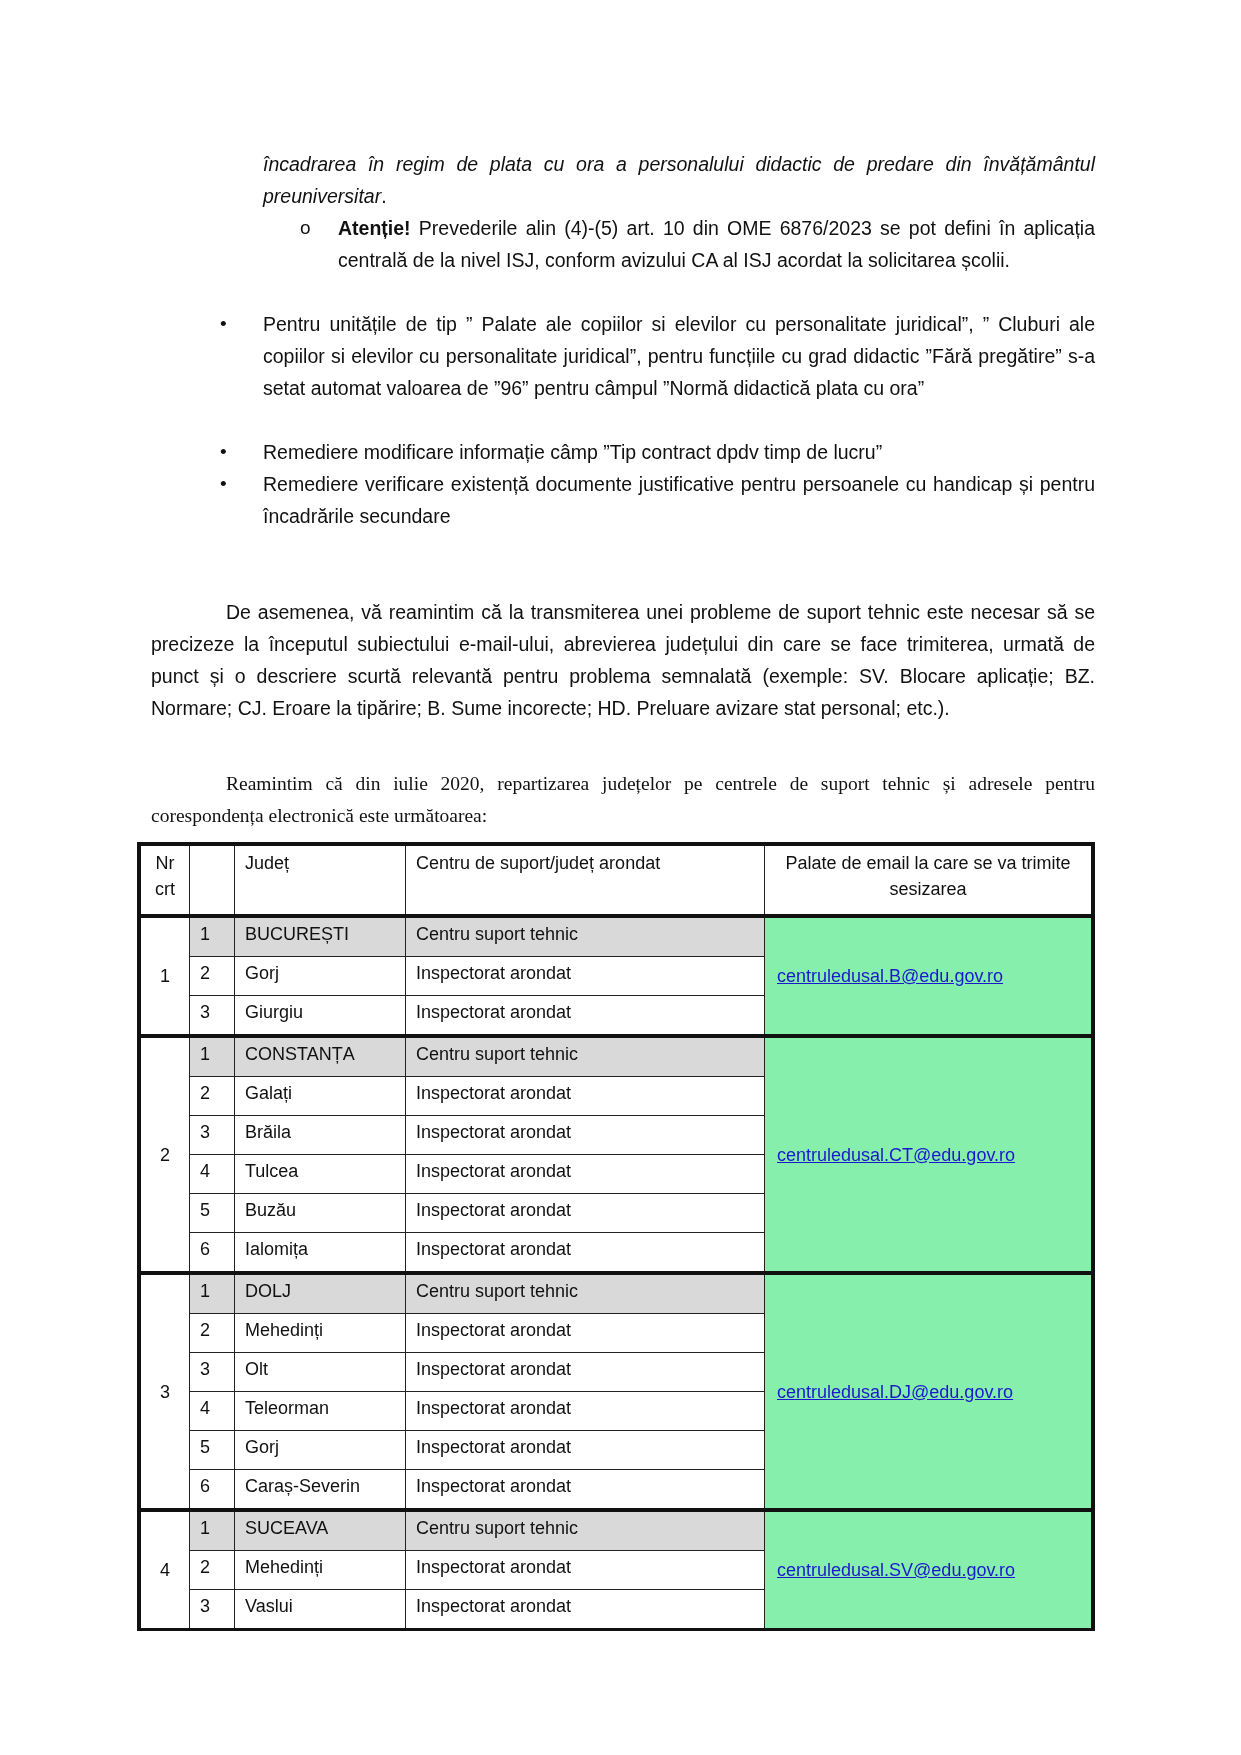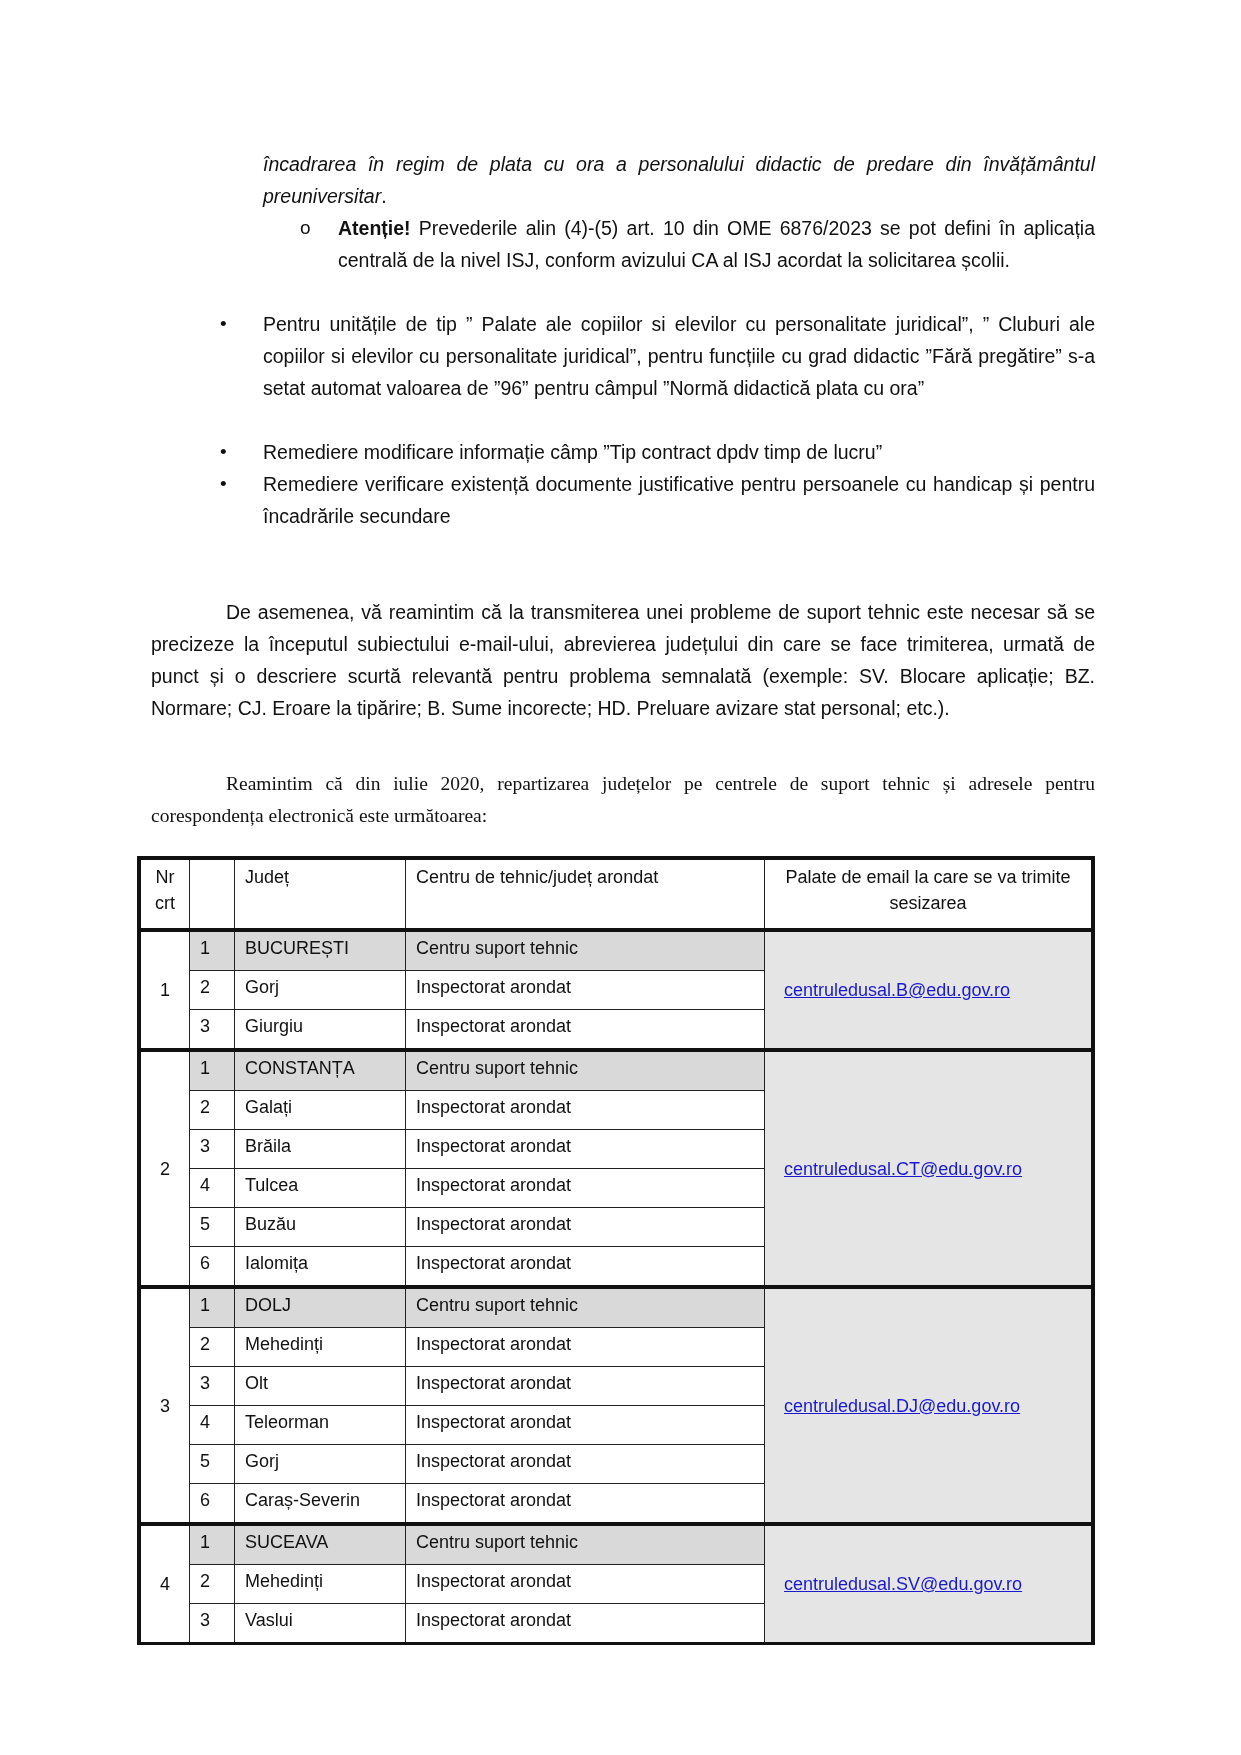--- a/index.html
+++ b/index.html
@@ -21,25 +21,25 @@
 
   table.tbl { position:absolute; left:137px; top:842px; width:958px;
               border-collapse:collapse; font-size:18px; }
   table.tbl td { border:1px solid #222; padding:0 10px; vertical-align:top;
                  height:38px; line-height:32px; }
   table.tbl tr.head td { height:64px; line-height:26px; padding-top:4px; border-bottom:4px solid #111; }
   table.tbl td.grp { text-align:center; vertical-align:middle; width:28px; }
   table.tbl td.idx { width:24px; }
   table.tbl td.jud { width:150px; }
   table.tbl td.cen { width:338px; }
-  table.tbl td.mail { background:#e5e5e5; vertical-align:middle; padding-left:19px; }
+  table.tbl td.mail { background:#86efac; vertical-align:middle; padding-left:12px; }
   table.tbl tr.lead td.idx, table.tbl tr.lead td.jud, table.tbl tr.lead td.cen { background:#d9d9d9; }
   table.tbl tr.gstart td { border-top:4px solid #111; }
   table.tbl td.head-mail { text-align:center; }
-  table.tbl { border-left:4px solid #111; border-right:4px solid #111; border-top:4px solid #111; border-bottom:3px solid #111;margin-top:14px; }
+  table.tbl { border-left:4px solid #111; border-right:4px solid #111; border-top:4px solid #111; border-bottom:3px solid #111; }
   a.link { color:#1a1acc; text-decoration:underline; }
 </style>
 </head>
 <body>
 
 <div class="page">
 
   <div class="block txt italic" style="left:263px; top:148px; width:832px;">
     <span>încadrarea în regim de plata cu ora a personalului didactic de predare din învățământul preuniversitar</span><span style="font-style:normal">.</span>
   </div>
@@ -64,21 +64,21 @@
 
   <div class="para txt indent" style="top:596px;">De asemenea, vă reamintim că la transmiterea unei probleme de suport tehnic este necesar să se precizeze la începutul subiectului e-mail-ului, abrevierea județului din care se face trimiterea, urmată de punct și o descriere scurtă relevantă pentru problema semnalată (exemple: SV. Blocare aplicație; BZ. Normare; CJ. Eroare la tipărire; B. Sume incorecte; HD. Preluare avizare stat personal; etc.).</div>
   <div class="para txt indent" style="top:768px;font-family:Liberation Serif, serif;">Reamintim că din iulie 2020, repartizarea județelor pe centrele de suport tehnic și adresele pentru corespondența electronică este următoarea:</div>
 
   <table class="tbl">
     <tbody>
       <tr class="head">
         <td class="grp" style="vertical-align:top;">Nr crt</td>
         <td class="idx"></td>
         <td class="jud">Județ</td>
-        <td class="cen">Centru de tehnic/județ arondat</td>
+        <td class="cen">Centru de suport/județ arondat</td>
         <td class="head-mail">Palate de email la care se va trimite sesizarea</td>
       </tr>
 
       <tr class="gstart lead">
         <td class="grp" rowspan="3">1</td>
         <td class="idx">1</td>
         <td class="jud">BUCUREȘTI</td>
         <td class="cen">Centru suport tehnic</td>
         <td class="mail" rowspan="3"><a class="link">centruledusal.B@edu.gov.ro</a></td>
       </tr>

